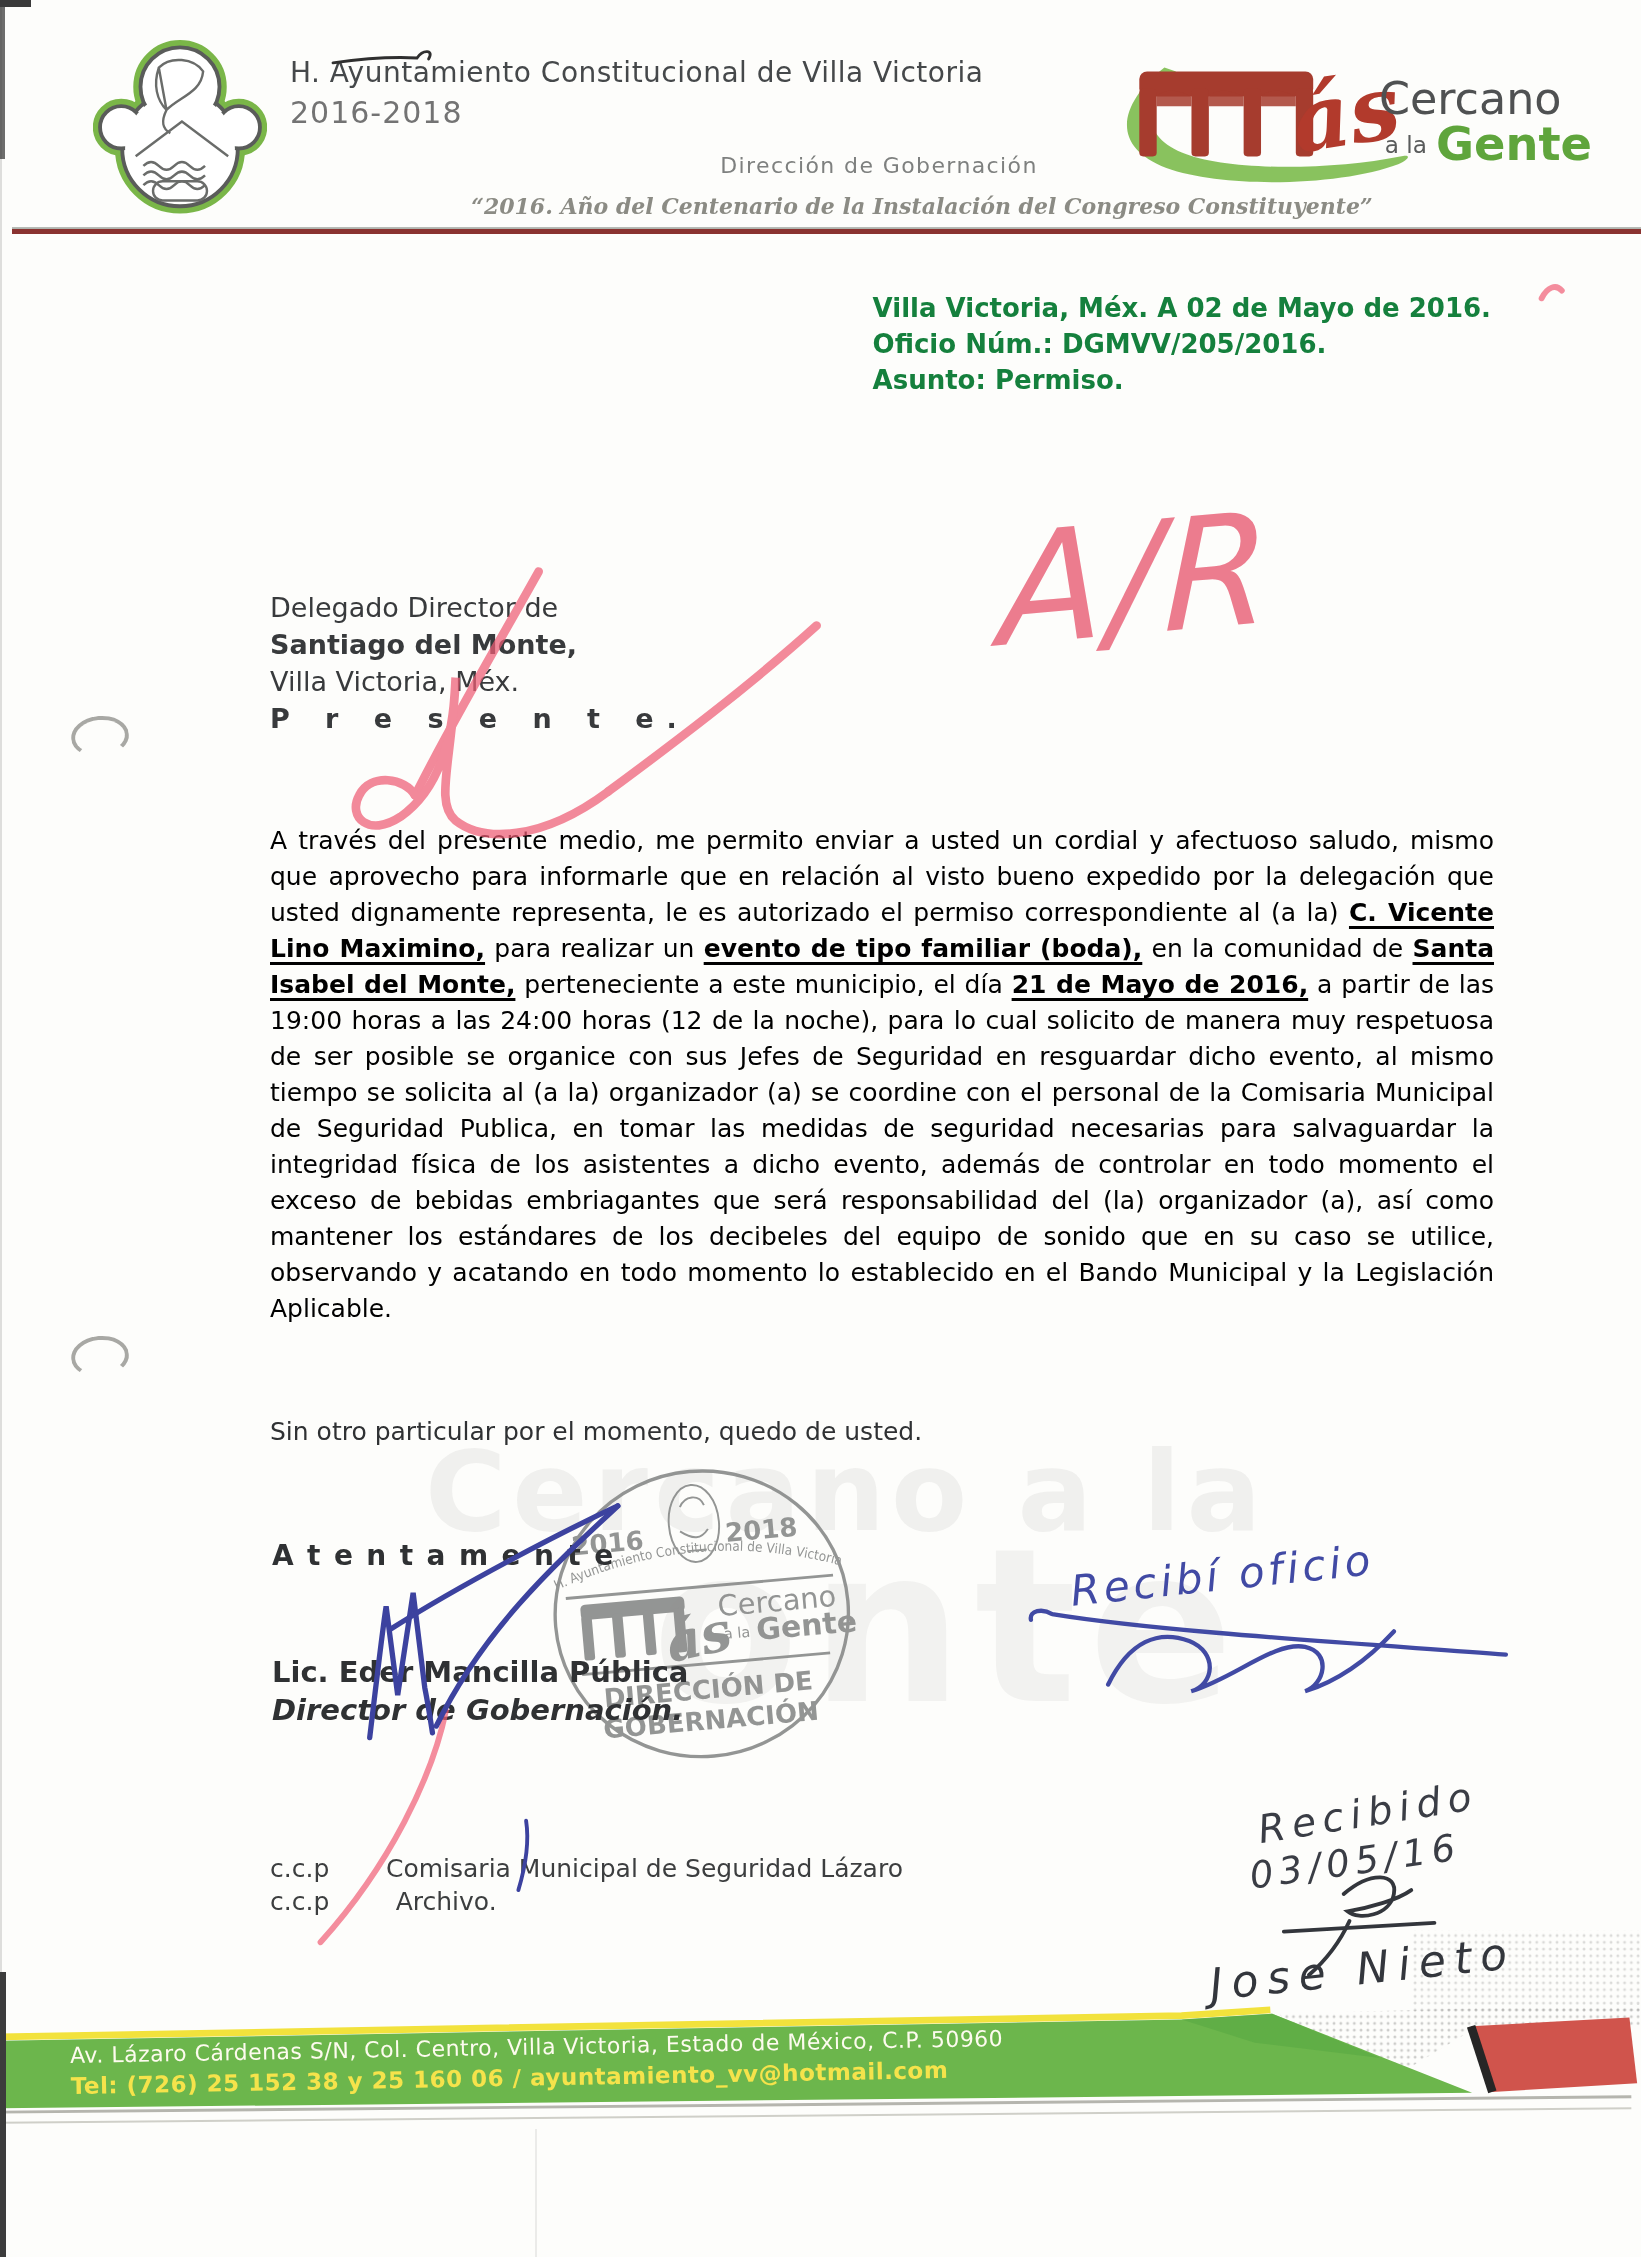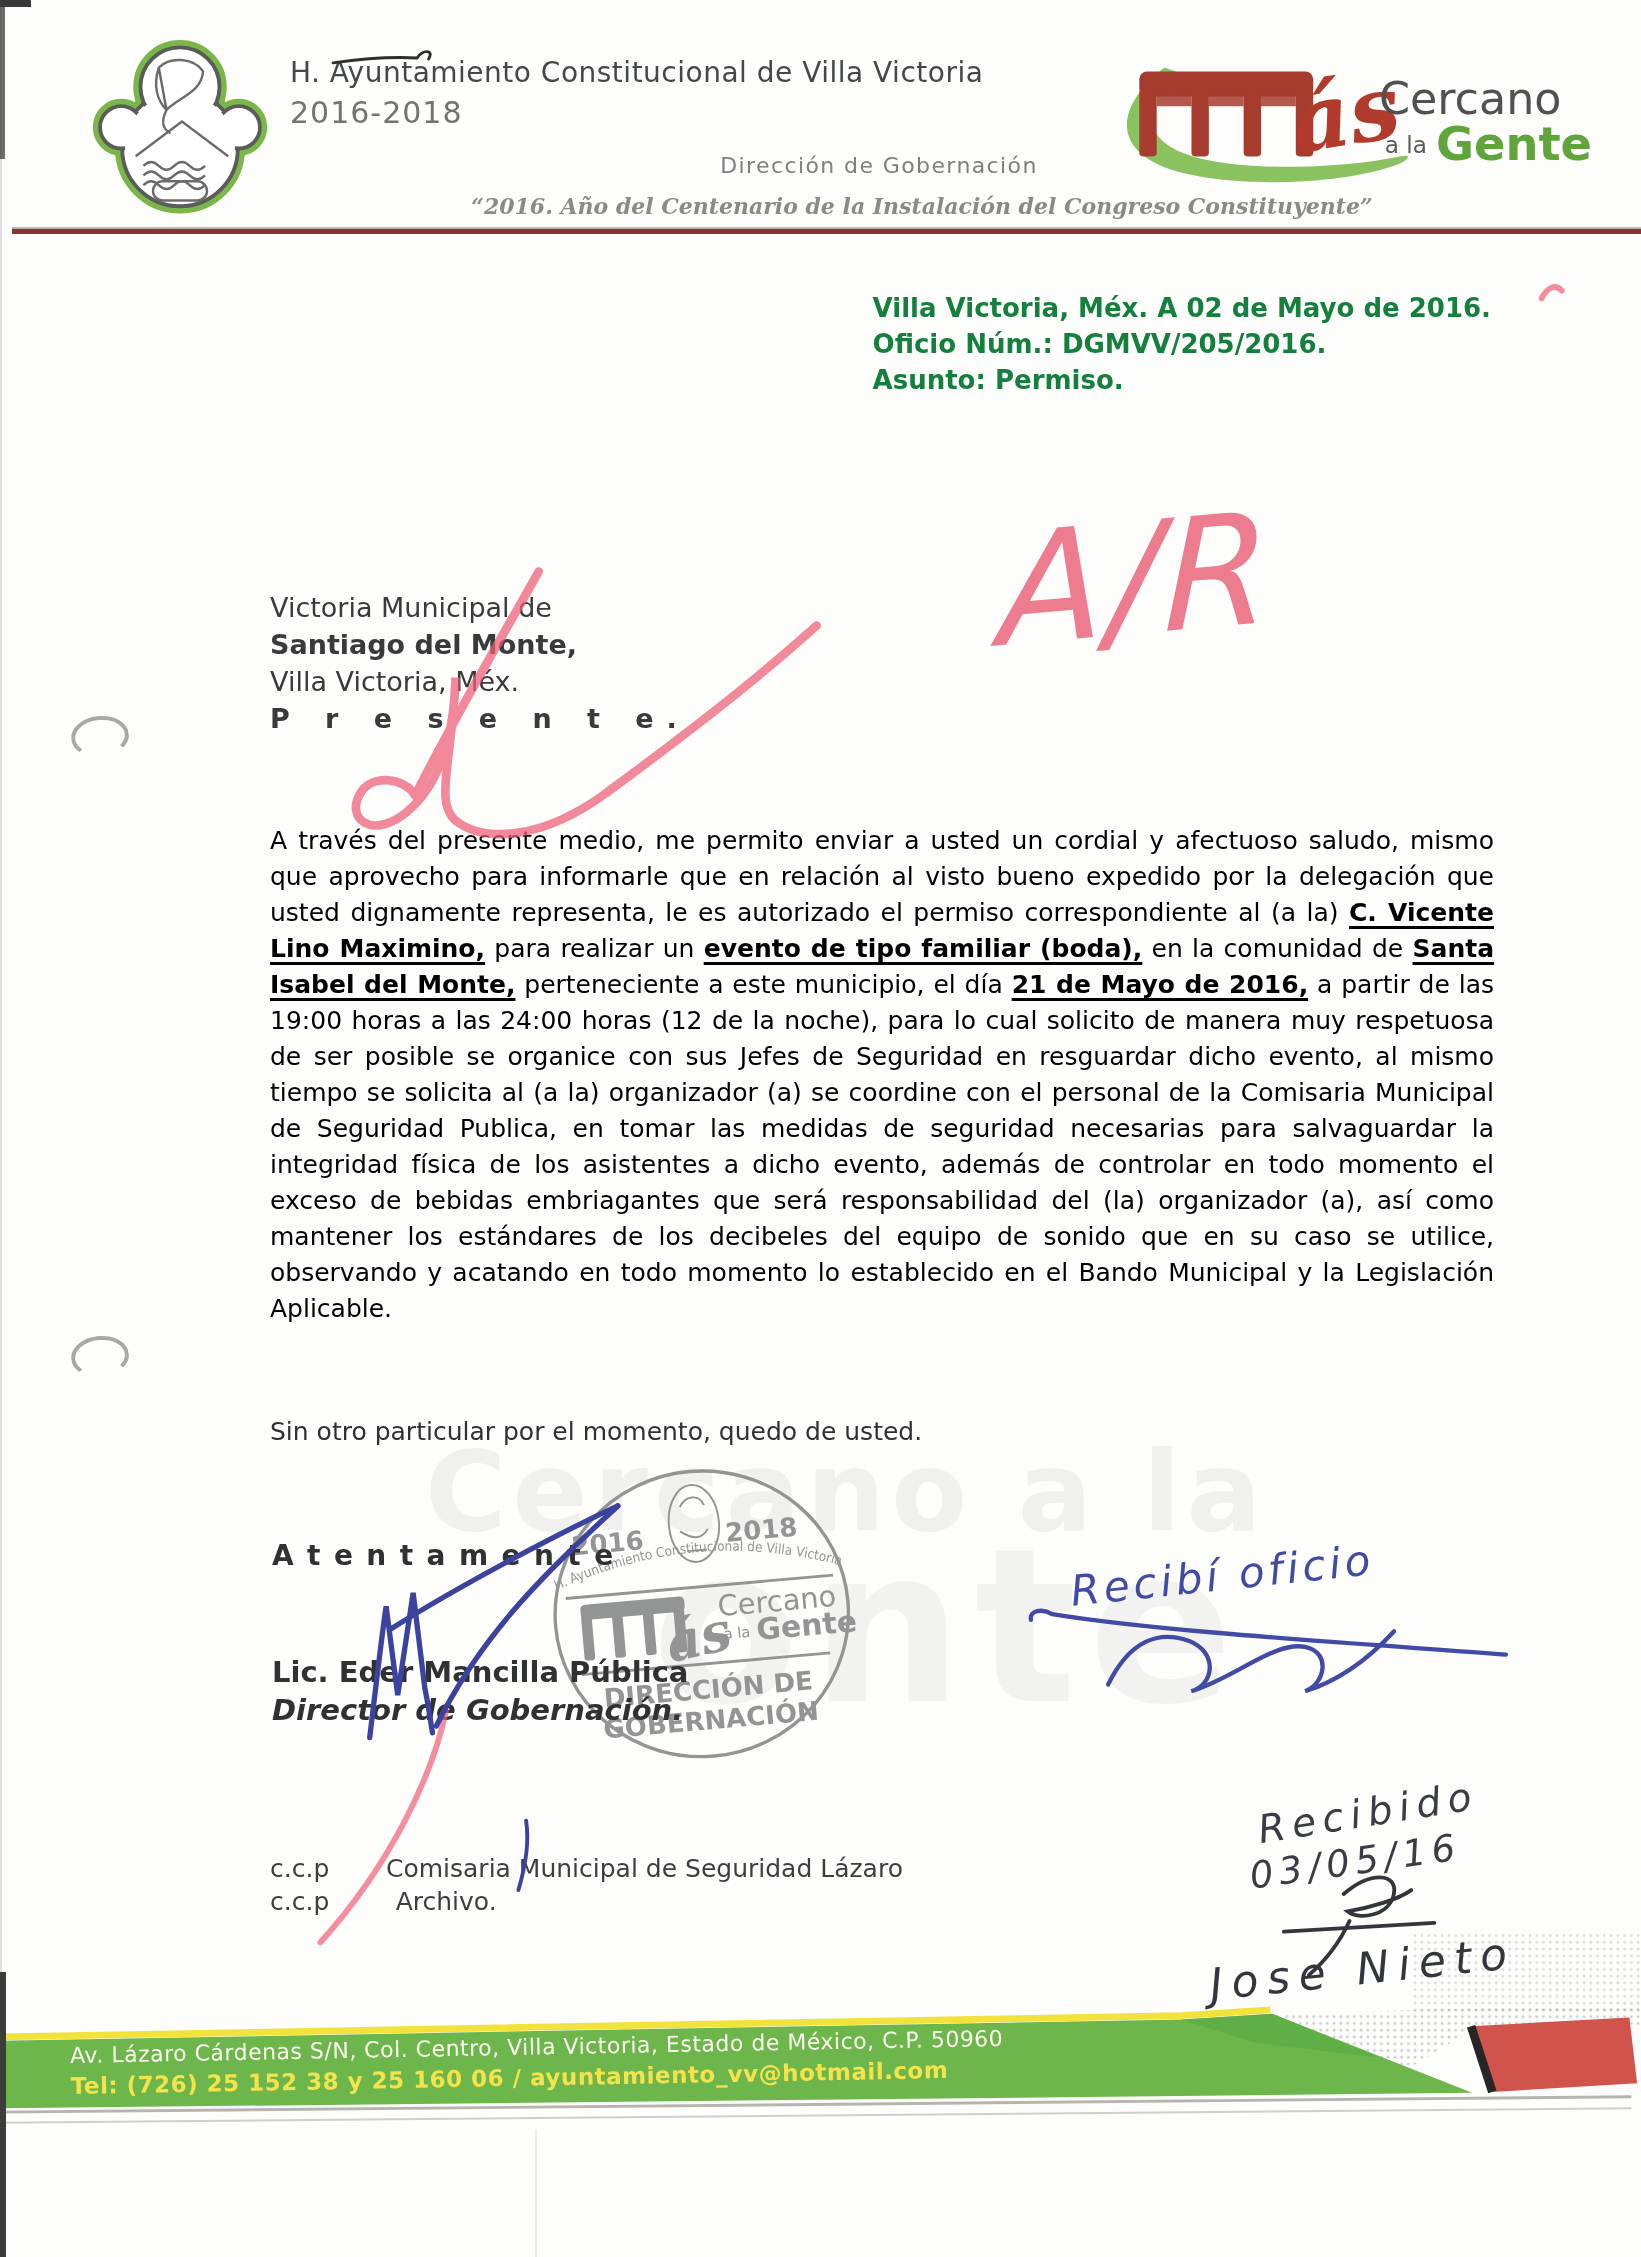--- a/index.html
+++ b/index.html
@@ -121,21 +121,21 @@
     <text x="1487" y="166" font-size="48" font-weight="bold" fill="#5fa53c">Gente</text>
   </svg>
 
   <div class="abs meta">
     <div>Villa Victoria, Méx. A 02 de Mayo de 2016.</div>
     <div>Oficio Núm.: DGMVV/205/2016.</div>
     <div>Asunto: Permiso.</div>
   </div>
 
   <div class="abs recipient">
-    <div>Victoria Municipal de</div>
+    <div>Delegado Director de</div>
     <div class="bold">Santiago del Monte,</div>
     <div>Villa Victoria, Méx.</div>
     <div class="spread">P r e s e n t e.</div>
   </div>
 
   <div class="abs body-par"><span>A través del presente medio, me permito enviar a usted un cordial y afectuoso saludo, mismo que aprovecho para informarle que en relación al visto bueno expedido por la delegación que usted dignamente representa, le es autorizado el permiso correspondiente al (a la) </span><span class="b u">C. Vicente Lino Maximino,</span><span> para realizar un </span><span class="b u">evento de tipo familiar (boda),</span><span> en la comunidad de </span><span class="b u">Santa Isabel del Monte,</span><span> perteneciente a este municipio, el día </span><span class="b u">21 de Mayo de 2016,</span><span> a partir de las 19:00 horas a las 24:00 horas (12 de la noche), para lo cual solicito de manera muy respetuosa de ser posible se organice con sus Jefes de Seguridad en resguardar dicho evento, al mismo tiempo se solicita al (a la) organizador (a) se coordine con el personal de la Comisaria Municipal de Seguridad Publica, en tomar las medidas de seguridad necesarias para salvaguardar la integridad física de los asistentes a dicho evento, además de controlar en todo momento el exceso de bebidas embriagantes que será responsabilidad del (la) organizador (a), así como mantener los estándares de los decibeles del equipo de sonido que en su caso se utilice, observando y acatando en todo momento lo establecido en el Bando Municipal y la Legislación Aplicable.</span></div>
   <div class="abs closing">Sin otro particular por el momento, quedo de usted.</div>
 
   <svg class="abs" style="left:526px;top:1443px;z-index:4" width="367" height="357" viewBox="545 1495 380 370">
     <g transform="rotate(-5 727 1672)" fill="#8b8d8c" stroke="#8b8d8c" opacity=".92" font-family="DejaVu Sans, sans-serif">

